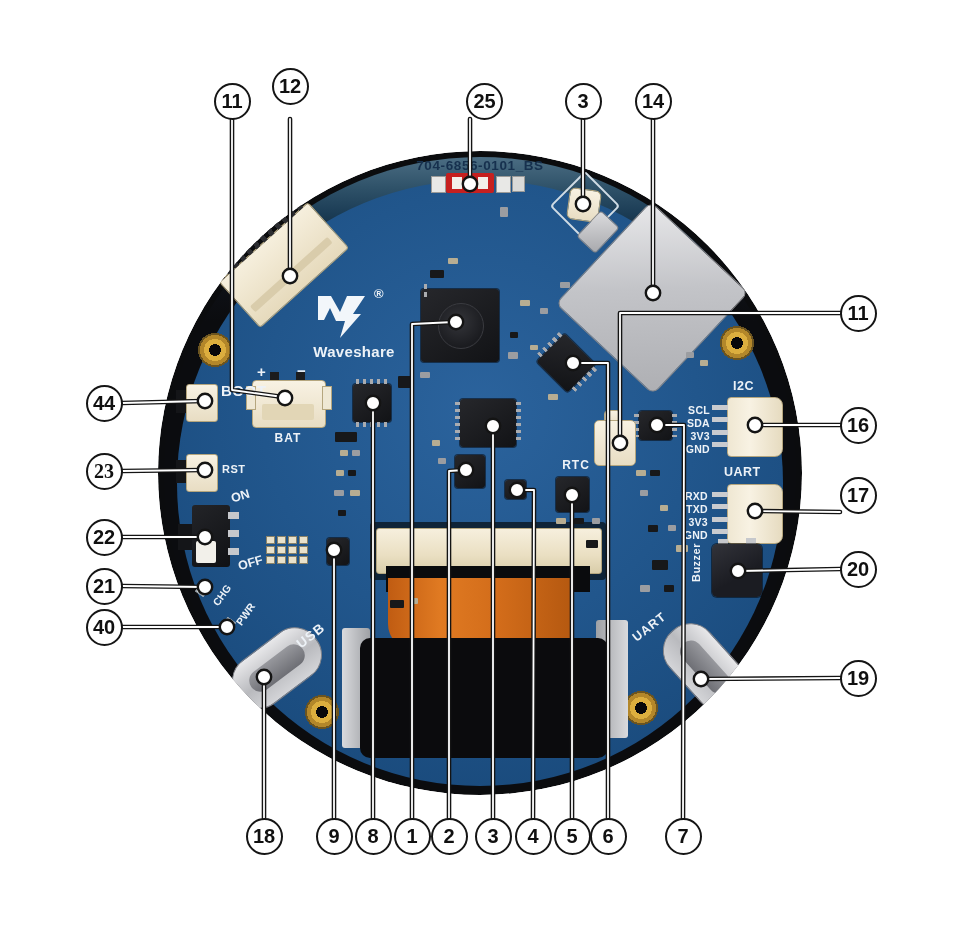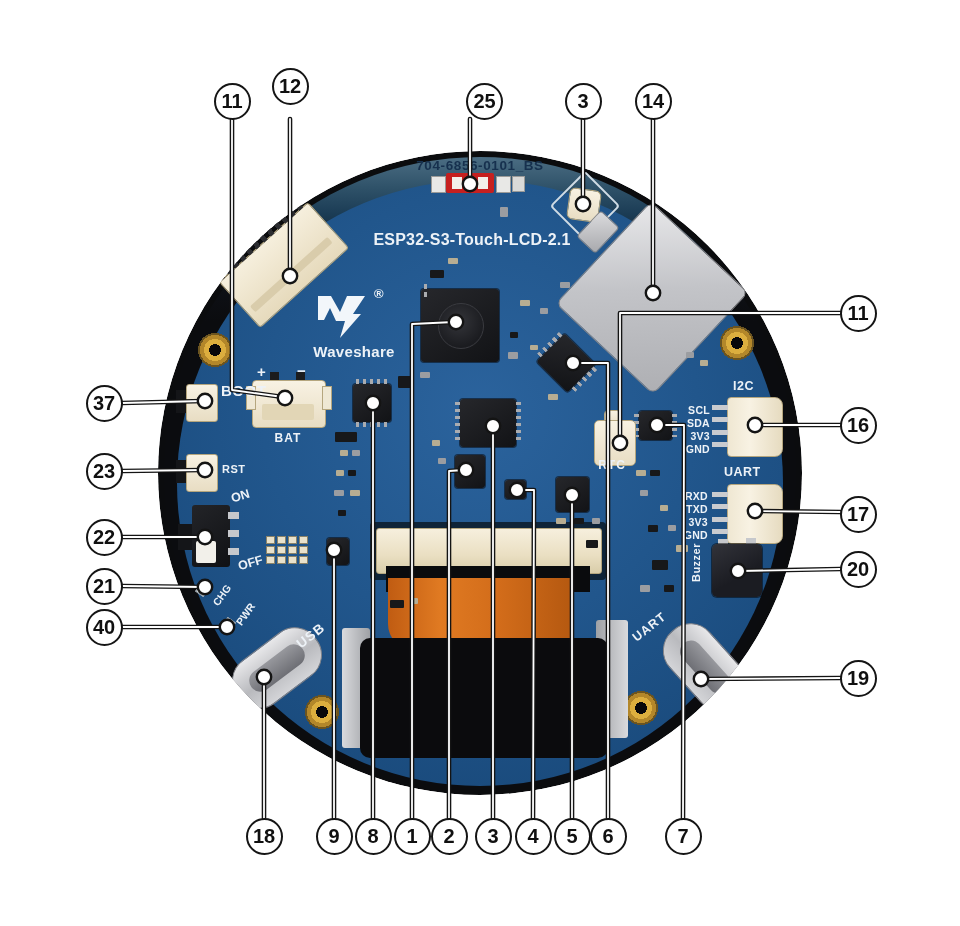--- a/index.html
+++ b/index.html
@@ -74,21 +74,20 @@
     </div>
 
     <div class="abs" style="left:585px;top:228px;width:132px;height:138px;transform:rotate(43deg);border-radius:8px;background:linear-gradient(135deg,#e8e8ea,#c3c4c8 45%,#aeafb3);border:1.5px solid #86878b;"></div>
     <div class="abs" style="left:585px;top:214px;width:24px;height:34px;transform:rotate(43deg);border-radius:4px;background:linear-gradient(135deg,#dcdcde,#a8a9ad);border:1px solid #86878b;"></div>
 
     <div class="abs" style="left:224px;top:234px;width:118px;height:60px;transform:rotate(-42deg);background:linear-gradient(180deg,#f6efdd,#e6dabc);border:1px solid #b5a67e;border-radius:4px;">
       <div class="abs" style="left:2px;top:-9px;width:112px;height:9px;background:repeating-linear-gradient(90deg,#2b2c30 0 5px,transparent 5px 9.5px);"></div>
       <div class="abs" style="left:6px;top:38px;width:104px;height:8px;background:#d9ccab;border-radius:2px;"></div>
     </div>
 
-    <div class="silk title">ESP32-S3-Touch-LCD-2.1</div>
 
     <svg class="abs" style="left:316px;top:290px;" width="58" height="50" viewBox="0 0 58 50">
       <path d="M2 6 L15 6 L24 22 L31 6 L49 6 L37 24 L45 24 L24 48 L29 31 L20 31 L14 18 L8 30 L2 30 Z" fill="#f2f6fa"></path>
     </svg>
     <div class="silk" style="left:374px;top:286px;font-size:13px;">®</div>
     <div class="silk" style="left:306px;top:343px;width:96px;text-align:center;font-size:15px;letter-spacing:.3px;">Waveshare</div>
 
     <div class="chip pins-tb pins-lr" style="left:421px;top:289px;width:78px;height:73px;">
       <div class="abs" style="left:17px;top:14px;width:44px;height:44px;border-radius:50%;background:radial-gradient(circle at 45% 40%,#34353a,#1b1c20 70%);border:1px solid #3a3b40;"></div>
     </div>
@@ -106,21 +105,21 @@
     <div class="chip pins-lr" style="left:544px;top:343px;width:44px;height:40px;transform:rotate(45deg);"></div>
 
     <div class="chip pins-lr" style="left:639px;top:411px;width:33px;height:29px;"></div>
 
     <div class="chip" style="left:327px;top:538px;width:22px;height:27px;"></div>
 
     <div>
       <div class="abs ivory" style="left:604px;top:410px;width:15px;height:14px;"></div>
       <div class="abs ivory" style="left:594px;top:420px;width:40px;height:44px;border-radius:5px;"></div>
     </div>
-    <div class="silk" style="left:588px;top:458px;width:48px;text-align:center;font-size:12px;letter-spacing:1px;">RTC</div>
+    <div class="silk" style="left:552px;top:458px;width:48px;text-align:center;font-size:12px;letter-spacing:1px;">RTC</div>
 
     <div>
       <div class="abs" style="left:270px;top:372px;width:9px;height:12px;background:#1b1c1e;"></div>
       <div class="abs" style="left:296px;top:372px;width:9px;height:12px;background:#1b1c1e;"></div>
       <div class="abs ivory" style="left:252px;top:380px;width:72px;height:46px;border-radius:4px;"></div>
       <div class="abs" style="left:246px;top:386px;width:8px;height:22px;background:#efe8d4;border:1px solid #b5a67e;"></div>
       <div class="abs" style="left:322px;top:386px;width:8px;height:22px;background:#efe8d4;border:1px solid #b5a67e;"></div>
       <div class="abs" style="left:262px;top:404px;width:52px;height:16px;background:#e2d6b6;border-radius:2px;"></div>
     </div>
     <div class="silk" style="left:257px;top:363px;font-size:15px;">+</div>
@@ -332,25 +331,25 @@
       <circle cx="657" cy="425" r="7.2" fill="#fff" stroke="#141414" stroke-width="2.4"></circle>
     </svg>
   <div id="callouts">
       <div class="callout" style="left: 213.5px; top: 82.5px;">11</div>
       <div class="callout" style="left: 271.5px; top: 68px;">12</div>
       <div class="callout" style="left: 466px; top: 82.5px;">25</div>
       <div class="callout" style="left: 564.5px; top: 82.5px;">3</div>
       <div class="callout" style="left: 634.5px; top: 82.5px;">14</div>
       <div class="callout" style="left: 839.5px; top: 294.5px;">11</div>
       <div class="callout" style="left: 839.5px; top: 406.5px;">16</div>
-      <div class="callout" style="left: 839.5px; top: 496px;">17</div>
+      <div class="callout" style="left: 839.5px; top: 477px;">17</div>
       <div class="callout" style="left: 839.5px; top: 550.5px;">20</div>
       <div class="callout" style="left: 839.5px; top: 659.5px;">19</div>
-      <div class="callout" style="left: 85.5px; top: 384.5px;">37</div>
-      <div class="callout" style="left: 85.5px; top: 452.5px;">23</div>
+      <div class="callout" style="left: 85.5px; top: 384.5px;">44</div>
+      <div class="callout" style="left: 85.5px; top: 452.5px; font-family: Liberation Serif, serif;">23</div>
       <div class="callout" style="left: 85.5px; top: 518.5px;">22</div>
       <div class="callout" style="left: 85.5px; top: 567.5px;">21</div>
       <div class="callout" style="left: 85.5px; top: 608.5px;">40</div>
       <div class="callout" style="left: 245.5px; top: 817.5px;">18</div>
       <div class="callout" style="left: 315.5px; top: 817.5px;">9</div>
       <div class="callout" style="left: 354.5px; top: 817.5px;">8</div>
       <div class="callout" style="left: 393.5px; top: 817.5px;">1</div>
       <div class="callout" style="left: 430.5px; top: 817.5px;">2</div>
       <div class="callout" style="left: 474.5px; top: 817.5px;">3</div>
       <div class="callout" style="left: 514.5px; top: 817.5px;">4</div>

